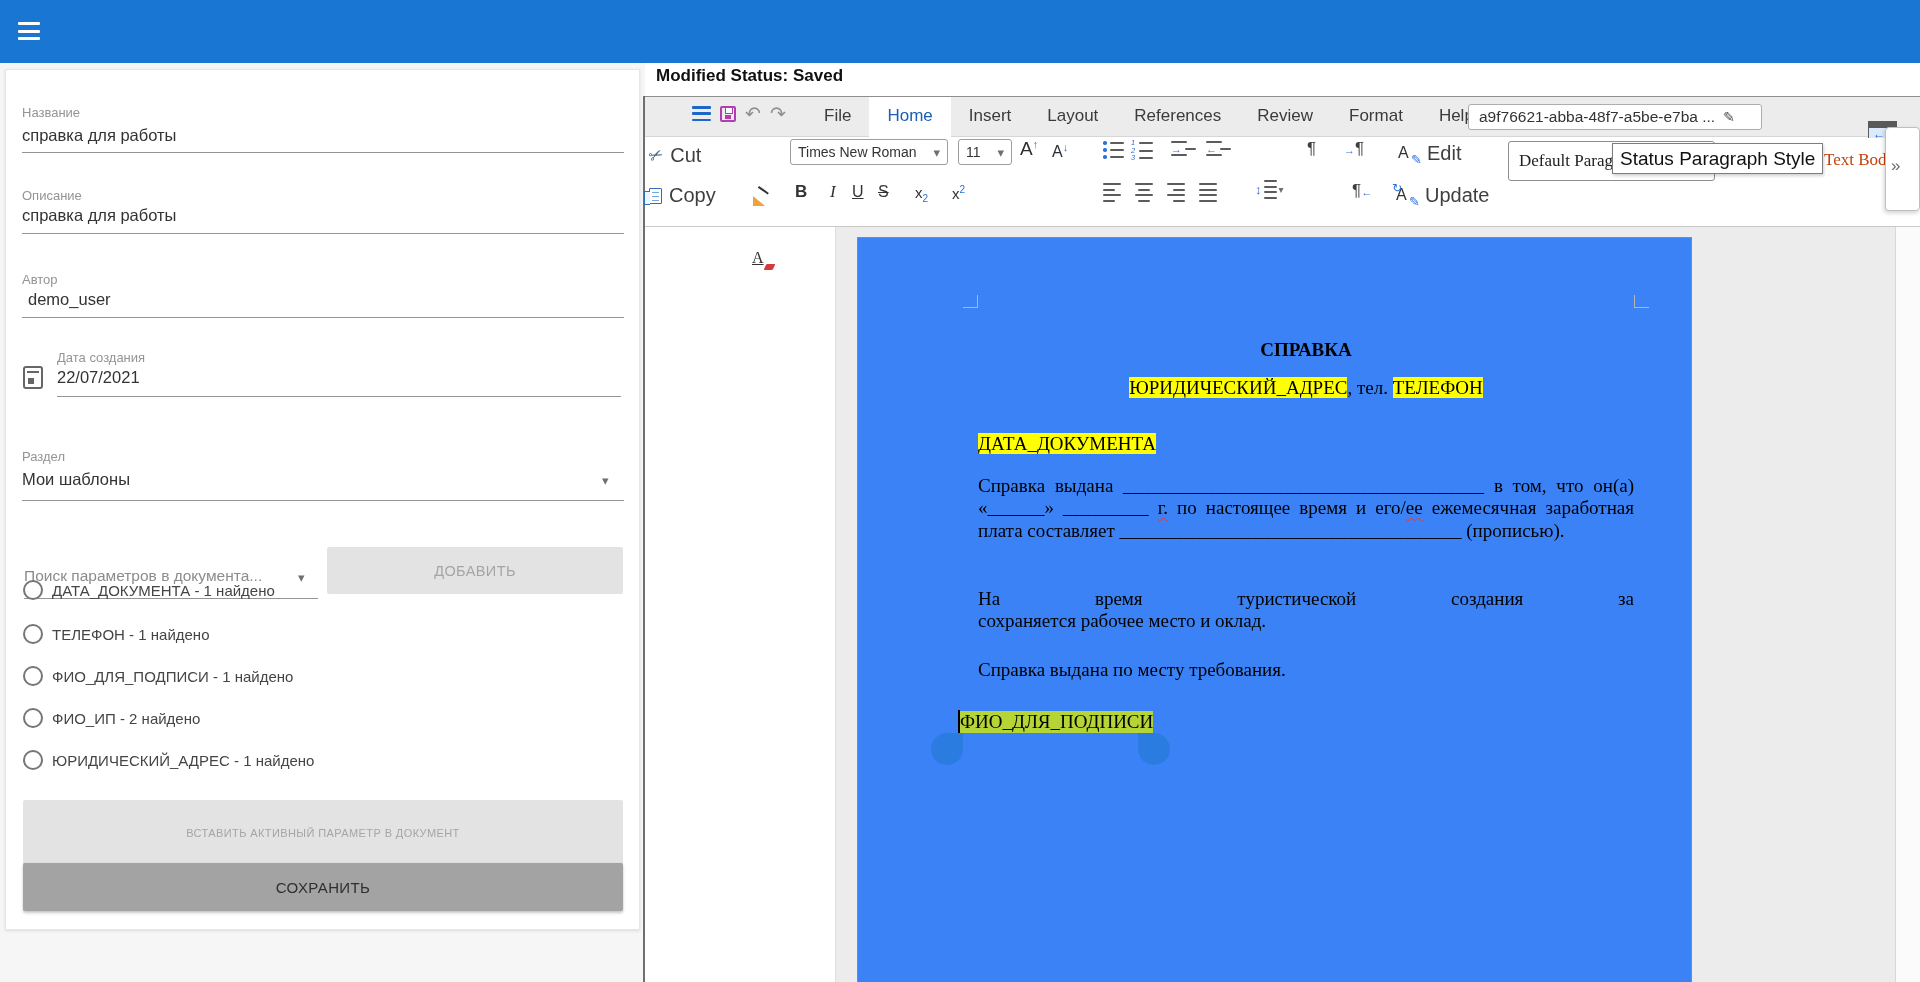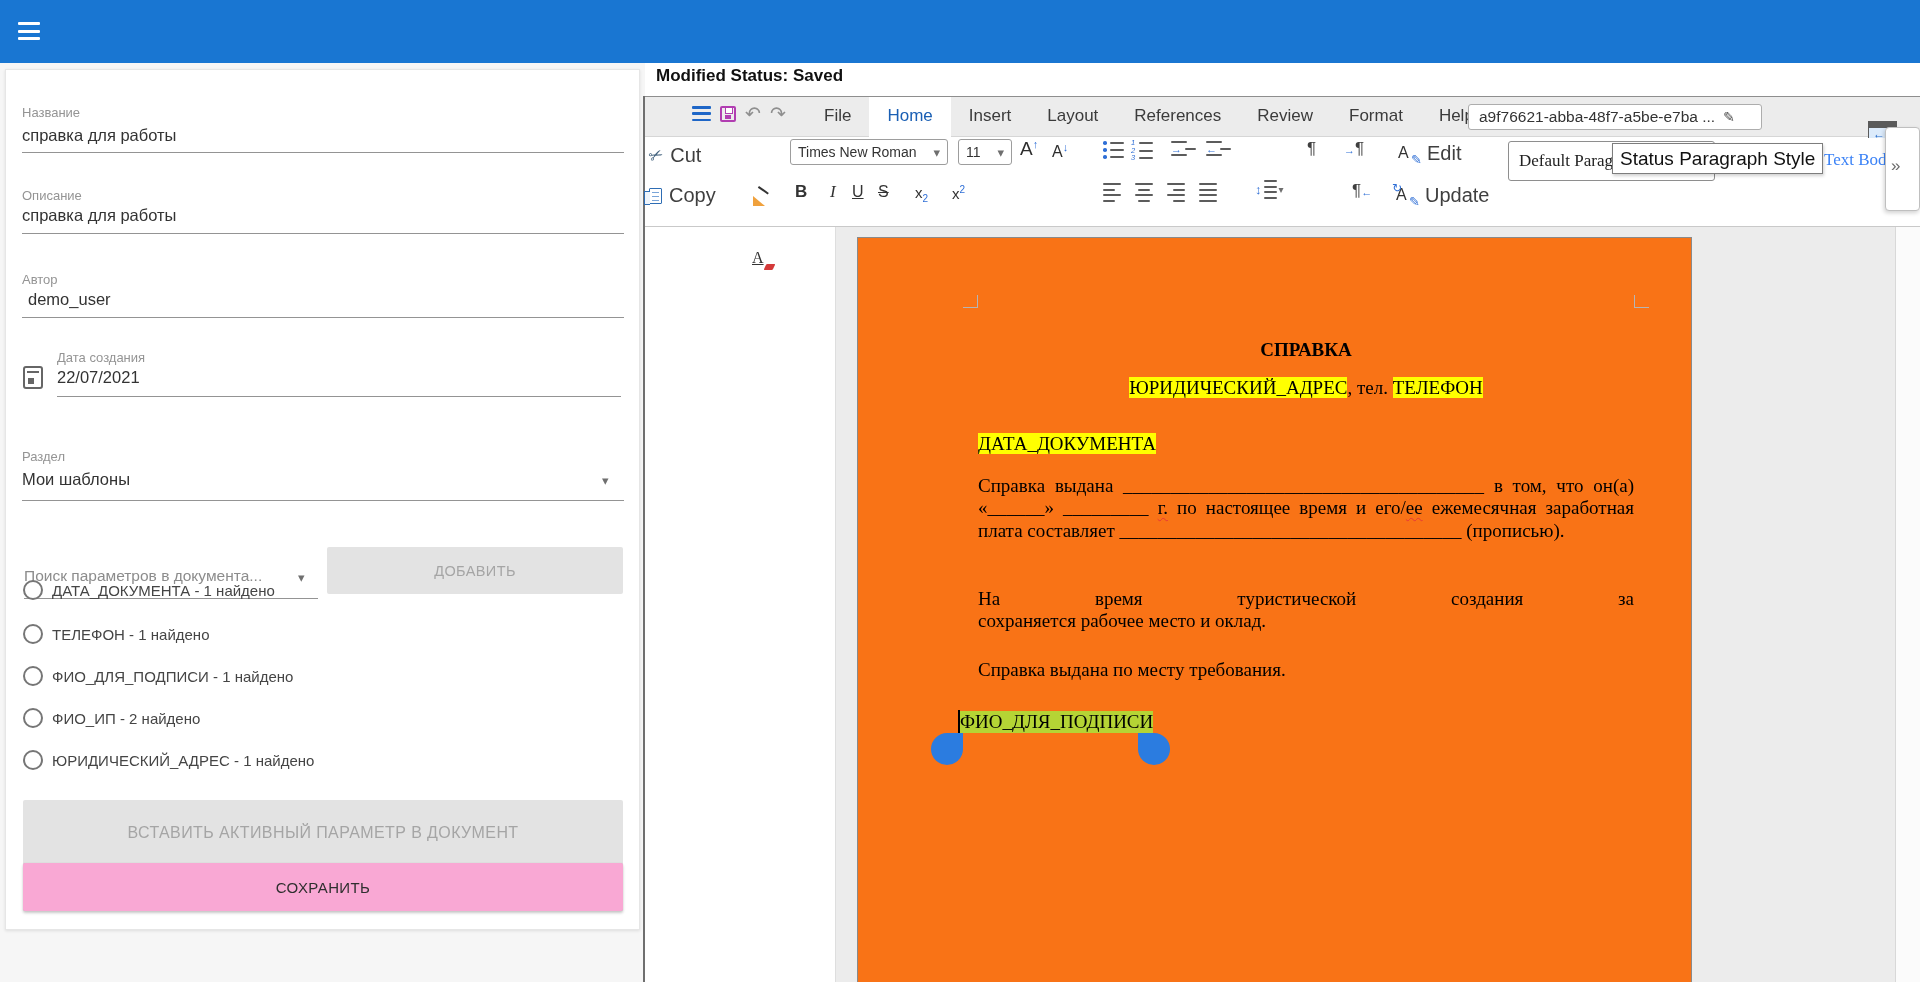--- a/index.html
+++ b/index.html
@@ -18,21 +18,21 @@
   .card{left:5px;top:69px;width:635px;height:861px;background:#fff;border:1px solid #e6e6e6;box-shadow:0 1px 3px rgba(0,0,0,.10)}
   .flabel{font-size:13px;color:#949494}
   .fvalue{font-size:16.5px;color:#333}
   .uline{height:1px;background:#949494}
   .caret-dn{font-size:13px;color:#6f6f6f}
   .cal{width:20px;height:23px;border:2px solid #666;border-radius:3px;position:relative}
   .cal:before{content:"";position:absolute;left:2px;right:2px;top:3px;height:2px;background:#666}
   .cal:after{content:"";position:absolute;left:3px;bottom:3px;width:6px;height:6px;background:#666}
   .btn{display:flex;align-items:center;justify-content:center;font-size:14.5px;letter-spacing:.4px;border-radius:2px;cursor:pointer;user-select:none}
   .btn.disabled{background:#e3e3e3;color:#a5a5a5;cursor:default}
-  .btn.raised{background:#f9a8d4;color:#2f2f2f;box-shadow:0 2px 3px rgba(0,0,0,.22),0 0 1px rgba(0,0,0,.15)}
+  .btn.raised{background:#a3a3a3;color:#2f2f2f;box-shadow:0 2px 3px rgba(0,0,0,.22),0 0 1px rgba(0,0,0,.15)}
   .radio{width:20px;height:20px;border:2px solid #767676;border-radius:50%;background:#fff;cursor:pointer}
   .rlabel{font-size:15px;color:#454545}
 
   
   .status{font-size:17px;font-weight:bold;color:#101010}
   .eframe-top{left:643px;top:96px;width:1277px;height:1px;background:#8e8e8e}
   .eframe-left{left:643px;top:96px;width:2px;height:886px;background:#6f6f6f}
   .menurow{left:645px;top:97px;width:1275px;height:40px;background:#ececec;border-bottom:1px solid #d6d6d6}
   .mtab{padding:9px 18px;font-size:17px;color:#3b3b3b;cursor:pointer;white-space:nowrap}
   .mtab.active{background:#fff;color:#1a5fb4}
@@ -101,27 +101,27 @@
   .pgbrk .pg{position:absolute;left:1px;bottom:0;width:13px;height:8px;border:1px solid #9a9a9a;background:#fff}
   .pgbrk .pole{position:absolute;left:3px;top:0;width:2px;height:12px;background:#555}
   .pgbrk .flag{position:absolute;left:5px;top:1px;width:0;height:0;border-left:8px solid #e0457b;border-top:3px solid transparent;border-bottom:3px solid transparent}
   .editico{position:relative;width:22px;height:20px;cursor:pointer}
   .editico .a{font-size:16px;color:#333}
   .editico .pen{position:absolute;right:-2px;bottom:-3px;font-size:13px;color:#2f6fd6}
   .editico .rot{position:absolute;left:-4px;top:-5px;font-size:12px;color:#2f6fd6}
   .stylebox{border:1px solid #8e8e8e;border-radius:3px;background:#fff;display:flex;align-items:center;padding:0 10px;
             font-family:"Liberation Serif",serif;font-size:17px;color:#222;overflow:hidden;white-space:nowrap}
   .styletip{border:1px solid #7d7d7d;background:#fff;font-size:19px;color:#111;display:flex;align-items:center;padding:0 7px;white-space:nowrap;box-shadow:1px 2px 3px rgba(0,0,0,.18)}
-  .sertxt{font-family:"Liberation Serif",serif;font-size:17px;color:#3b82f6;white-space:nowrap}
+  .sertxt{font-family:"Liberation Serif",serif;font-size:17px;color:#c2410c;white-space:nowrap}
   .ovfbox{background:#fff;border:1px solid #bfbfbf;border-radius:4px;box-shadow:-1px 2px 4px rgba(0,0,0,.18);color:#6a6a6a;font-size:17px;padding:28px 4px 0 5px;cursor:pointer}
 
   
   .canvas-gray{left:835px;top:227px;width:1060px;height:755px;background:#ececec;border-left:1px solid #dedede}
   .scrollstrip{left:1895px;top:227px;width:25px;height:755px;background:#fbfbfb;border-left:1px solid #d8d8d8}
-  .page{left:857px;top:237px;width:835px;height:745px;background:#f97316;border:1px solid #8a8a8a;border-bottom:none}
+  .page{left:857px;top:237px;width:835px;height:745px;background:#3b82f6;border:1px solid #8a8a8a;border-bottom:none}
   .cmark-l{width:15px;height:13px;border-right:1px solid #b5b5b5;border-bottom:1px solid #b5b5b5}
   .cmark-r{width:15px;height:13px;border-left:1px solid #b5b5b5;border-bottom:1px solid #b5b5b5}
   .doc{font-family:"Liberation Serif","DejaVu Serif",serif;font-size:19px;color:#000;line-height:22.4px}
   .dl{line-height:22.4px}
   .jl{text-align:justify;text-align-last:justify}
   .ctr{text-align:center}
   .hl{background:#ffff00}
   .sp{text-decoration-line:underline;text-decoration-style:wavy;text-decoration-color:#e53935;text-decoration-thickness:1px;text-underline-offset:3px}
   .sel{background:#b5d435;position:relative;display:inline-block}
   .caret-i{position:absolute;left:-2px;top:-1px;width:2px;height:24px;background:#000}
@@ -180,21 +180,21 @@
 
   <div class="abs radio" style="left:23px;top:666px"></div>
   <div class="abs rlabel" style="left:52px;top:668px">ФИО_ДЛЯ_ПОДПИСИ - 1 найдено</div>
 
   <div class="abs radio" style="left:23px;top:708px"></div>
   <div class="abs rlabel" style="left:52px;top:710px">ФИО_ИП - 2 найдено</div>
 
   <div class="abs radio" style="left:23px;top:750px"></div>
   <div class="abs rlabel" style="left:52px;top:752px">ЮРИДИЧЕСКИЙ_АДРЕС - 1 найдено</div>
 
-  <div class="abs btn disabled" style="left:23px;top:800px;width:600px;height:65px;font-size:16px">ВСТАВИТЬ АКТИВНЫЙ ПАРАМЕТР В ДОКУМЕНТ</div>
+  <div class="abs btn disabled" style="left:23px;top:800px;width:600px;height:65px;font-size:11px">ВСТАВИТЬ АКТИВНЫЙ ПАРАМЕТР В ДОКУМЕНТ</div>
   <div class="abs btn raised" style="left:23px;top:863px;width:600px;height:48px;font-size:15px">СОХРАНИТЬ</div>
 
   <div class="abs status" style="left:656px;top:66px">Modified Status: Saved</div>
   <div class="abs eframe-top"></div>
   <div class="abs eframe-left"></div>
 
   <div class="abs menurow"></div>
   <div class="abs mini" style="left:692px;top:104px">
     <div class="hamb2">
         <i></i>

